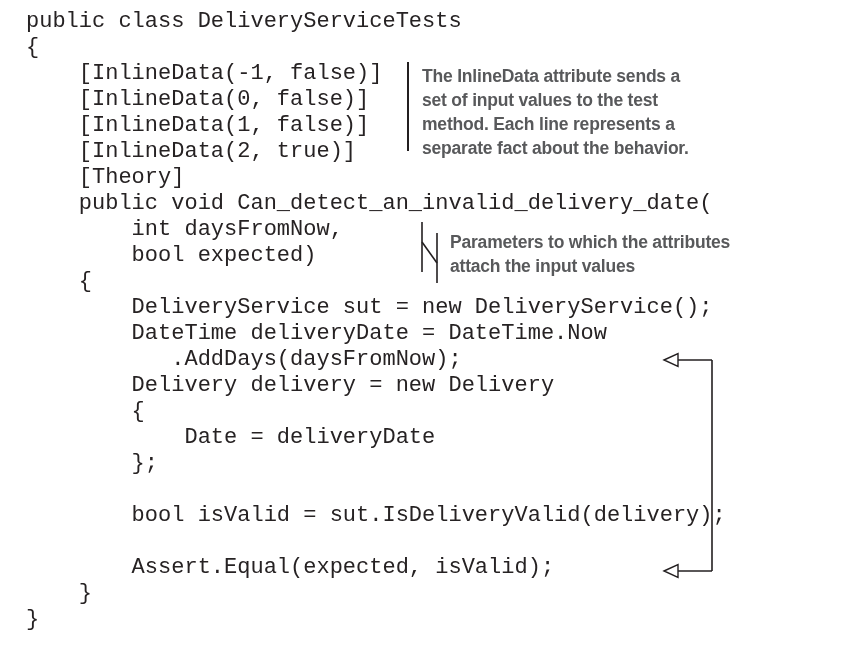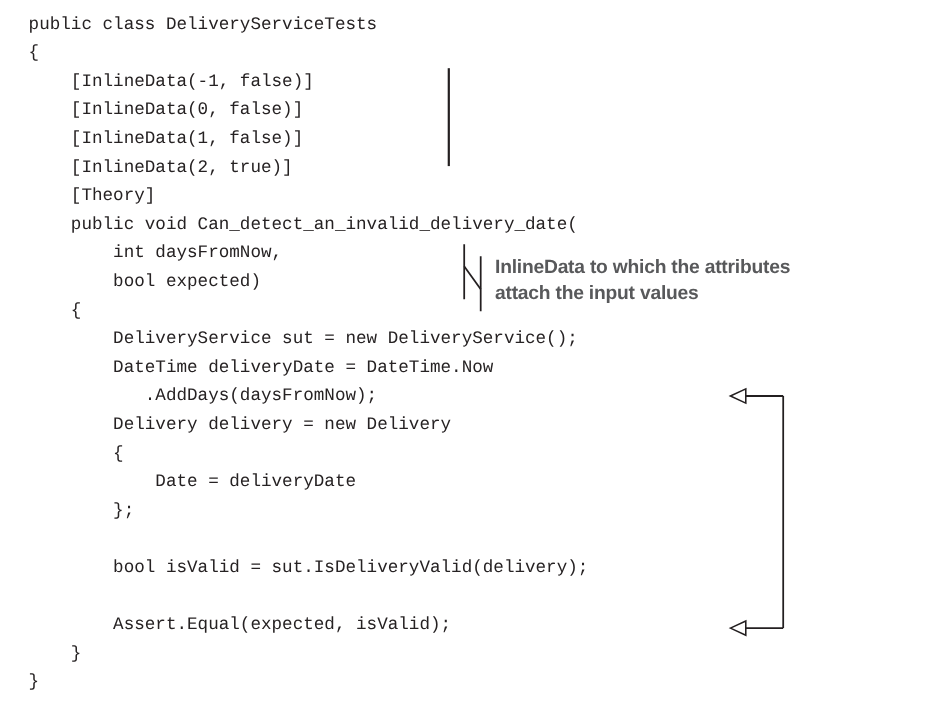--- a/index.html
+++ b/index.html
@@ -20,21 +20,21 @@
     height: 651px;
     background: var(--background);
     overflow: hidden;
   }
   .code {
     position: absolute;
     left: 26px;
     top: 9px;
     margin: 0;
     font-family: "Liberation Mono", monospace;
-    font-size: 16px;
+    font-size: 22px;
     line-height: 26px;
     color: var(--code_text);
   }
   .code-line {
     white-space: pre;
     height: 26px;
   }
   .ann {
     position: absolute;
     font-family: "Liberation Sans", sans-serif;
@@ -70,27 +70,31 @@
   }
 </style>
 </head>
 <body>
 
 <div class="figure">
 
   <pre class="code"><div class="code-line">public class DeliveryServiceTests</div><div class="code-line">{</div><div class="code-line">    [InlineData(-1, false)]</div><div class="code-line">    [InlineData(0, false)]</div><div class="code-line">    [InlineData(1, false)]</div><div class="code-line">    [InlineData(2, true)]</div><div class="code-line">    [Theory]</div><div class="code-line">    public void Can_detect_an_invalid_delivery_date(</div><div class="code-line">        int daysFromNow,</div><div class="code-line">        bool expected)</div><div class="code-line">    {</div><div class="code-line">        DeliveryService sut = new DeliveryService();</div><div class="code-line">        DateTime deliveryDate = DateTime.Now</div><div class="code-line">           .AddDays(daysFromNow);</div><div class="code-line">        Delivery delivery = new Delivery</div><div class="code-line">        {</div><div class="code-line">            Date = deliveryDate</div><div class="code-line">        };</div><div class="code-line">&nbsp;</div><div class="code-line">        bool isValid = sut.IsDeliveryValid(delivery);</div><div class="code-line">&nbsp;</div><div class="code-line">        Assert.Equal(expected, isValid);</div><div class="code-line">    }</div><div class="code-line">}</div></pre>
 
   <div class="rule"></div>
+  <div class="ann ann1">The InlineData attribute sends a
+set of input values to the test
+method. Each line represents a
+separate fact about the behavior.</div>
 
   <svg class="zigzag" width="30" height="70" viewBox="0 0 30 70">
     <path class="stroke" d="M7 4 L7 54"></path>
     <path class="stroke" d="M22 15 L22 65"></path>
     <path class="stroke" d="M7 24 L22 45"></path>
   </svg>
-  <div class="ann ann2">InlineData to which the attributes
+  <div class="ann ann2">Parameters to which the attributes
 attach the input values</div>
 
   <svg class="bracket" width="70" height="234" viewBox="0 0 70 234">
     <path class="stroke" d="M56 10 L56 221"></path>
     <path class="stroke" d="M22 10 L56 10"></path>
     <path class="stroke" d="M22 221 L56 221"></path>
     <polygon class="arrowhead" points="8,10 22,3.5 22,16.5"></polygon>
     <polygon class="arrowhead" points="8,221 22,214.5 22,227.5"></polygon>
   </svg>
 

